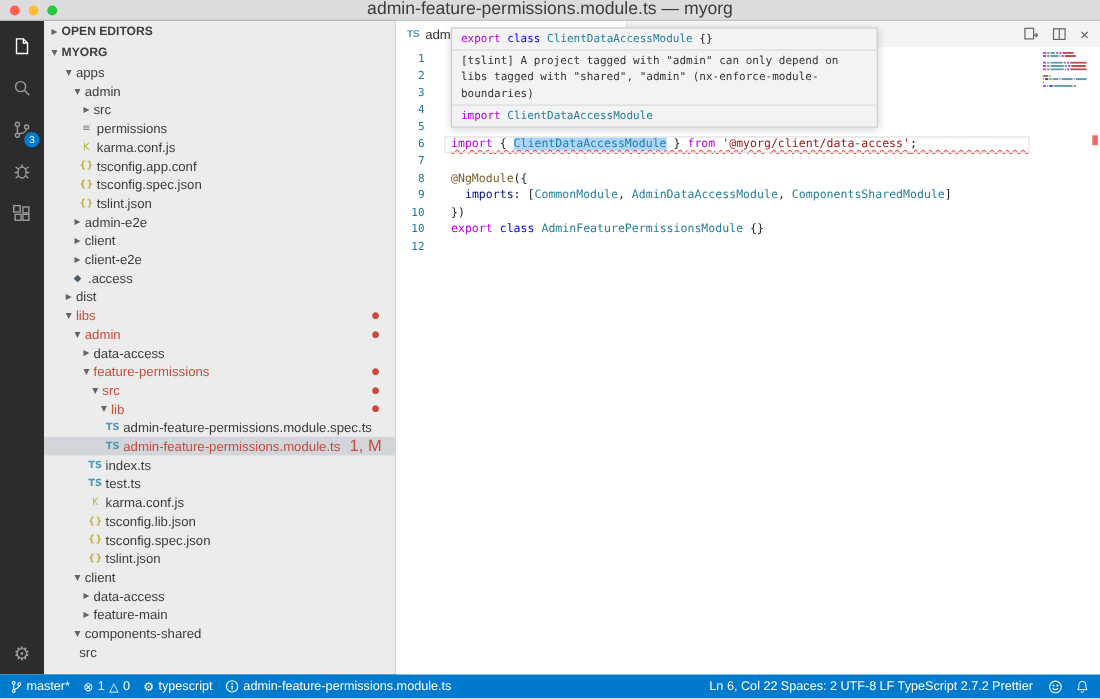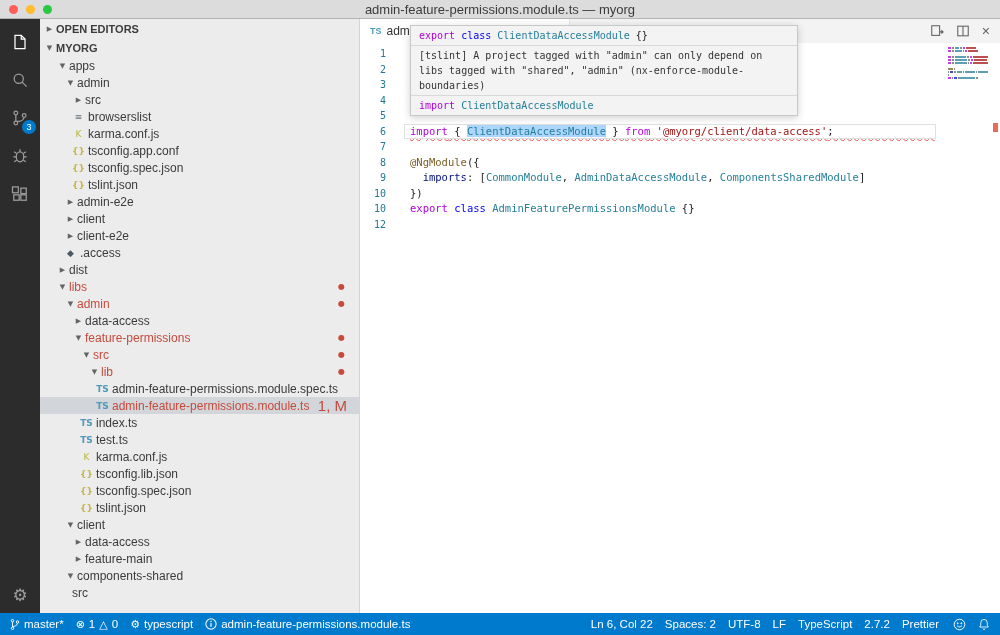--- a/index.html
+++ b/index.html
@@ -6,21 +6,21 @@
   html,body { width:1000px; height:635px; overflow:hidden; }
   body { font-family:"Liberation Sans","DejaVu Sans",sans-serif; background:#ffffff; }
 
   .window { width:1000px; height:635px; display:flex; flex-direction:column; background:#fff; }
 
   
   .titlebar { height:19px; flex:none; background:#dcdcdc; border-bottom:1px solid #b3b3b3; display:flex; align-items:center; position:relative; }
   .traffic { position:absolute; left:9px; top:5px; display:flex; gap:8px; }
   .light { width:9px; height:9px; border-radius:50%; display:block; }
   .light.red{background:#ff5f57}.light.yellow{background:#febc2e}.light.green{background:#28c840}
-  .title { margin:0 auto; font-size:13px; color:#3c3c3c; }
+  .title { margin:0 auto; font-size:16px; color:#3c3c3c; }
 
   .app { flex:1; display:flex; min-height:0; }
 
   
   .activitybar { width:40px; flex:none; background:#2c2c2c; display:flex; flex-direction:column; align-items:center; padding-top:4px; }
   .ab-item { width:40px; height:38px; display:flex; align-items:center; justify-content:center; color:#9d9d9d; position:relative; cursor:pointer; }
   .ab-item.active { color:#ffffff; }
   .ab-item svg { width:20px; height:20px; display:block; }
   .ab-badge { position:absolute; right:4px; bottom:3px; min-width:14px; height:14px; border-radius:8px; background:#007acc; color:#fff; font-size:9px; line-height:14px; text-align:center; padding:0 2px; }
   .ab-gear { margin-top:auto; margin-bottom:8px; font-size:17px; color:#9d9d9d; cursor:pointer; font-family:"DejaVu Sans",sans-serif; }
@@ -69,21 +69,21 @@
 
   .minimap { position:absolute; right:12px; top:28px; width:40px; z-index:2; }
   .mm-line { height:2px; margin-bottom:1px; display:flex; gap:1px; overflow:hidden; }
   .mm-line span { height:2px; display:block; opacity:0.75; }
   .ruler-mark { position:absolute; right:2px; top:104px; width:5px; height:9px; background:#e96a5f; z-index:2; }
 
   
   .statusbar { height:22px; flex:none; background:#007acc; color:#fff; display:flex; align-items:center; padding:0 10px; font-size:11.5px; }
   .sb-left { display:flex; align-items:center; gap:12px; }
   .sb-item { display:flex; align-items:center; gap:4px; cursor:pointer; white-space:nowrap; }
-  .sb-right { margin-left:auto; display:flex; align-items:center; gap:12px; }
+  .sb-right { margin-left:auto; display:flex; align-items:center; gap:3px; }
   .glyph { font-family:"DejaVu Sans",sans-serif; font-size:11px; }
   .sb-item svg { display:block; }
 </style>
 </head>
 <body>
 
 <div class="window">
 
   <div class="titlebar">
     <div class="traffic">
@@ -152,21 +152,21 @@
           <div class="row" style="padding-left: 24px;">
             <span class="twisty">▼</span>
             <span class="rlabel">admin</span>
           </div>
           <div class="row" style="padding-left: 32px;">
             <span class="twisty">▶</span>
             <span class="rlabel">src</span>
           </div>
           <div class="row" style="padding-left: 32px;">
             <span class="ficon" style="color: rgb(95, 111, 119);">≡</span>
-            <span class="rlabel">browserslist</span>
+            <span class="rlabel">permissions</span>
           </div>
           <div class="row" style="padding-left: 32px;">
             <span class="ficon" style="color: rgb(183, 183, 59);">K</span>
             <span class="rlabel">karma.conf.js</span>
           </div>
           <div class="row" style="padding-left: 32px;">
             <span class="ficon" style="color: rgb(197, 181, 74); font-weight: bold;">{}</span>
             <span class="rlabel">tsconfig.app.conf</span>
           </div>
           <div class="row" style="padding-left: 32px;">

